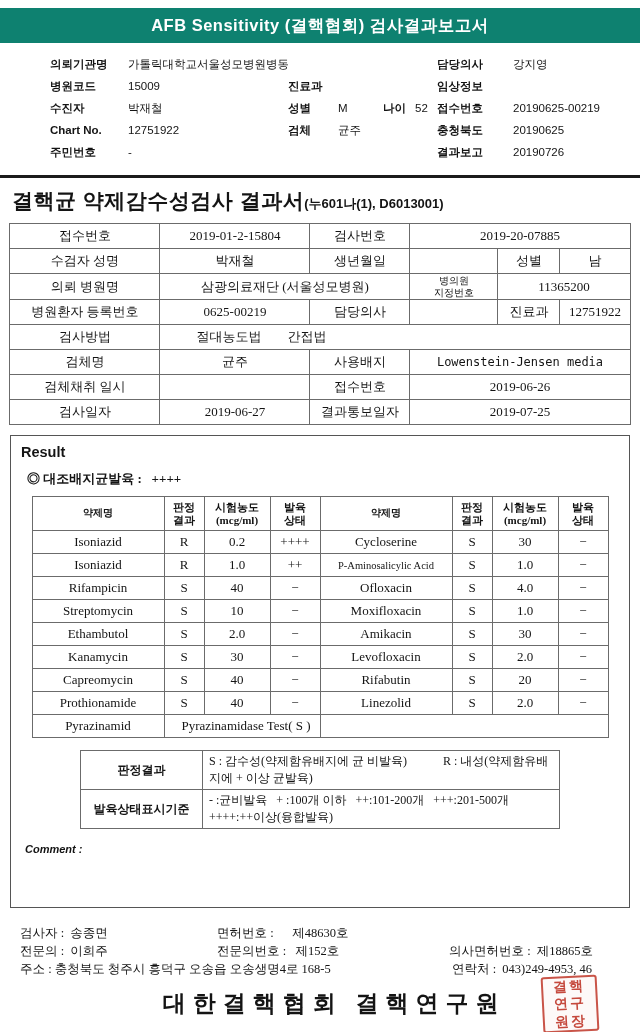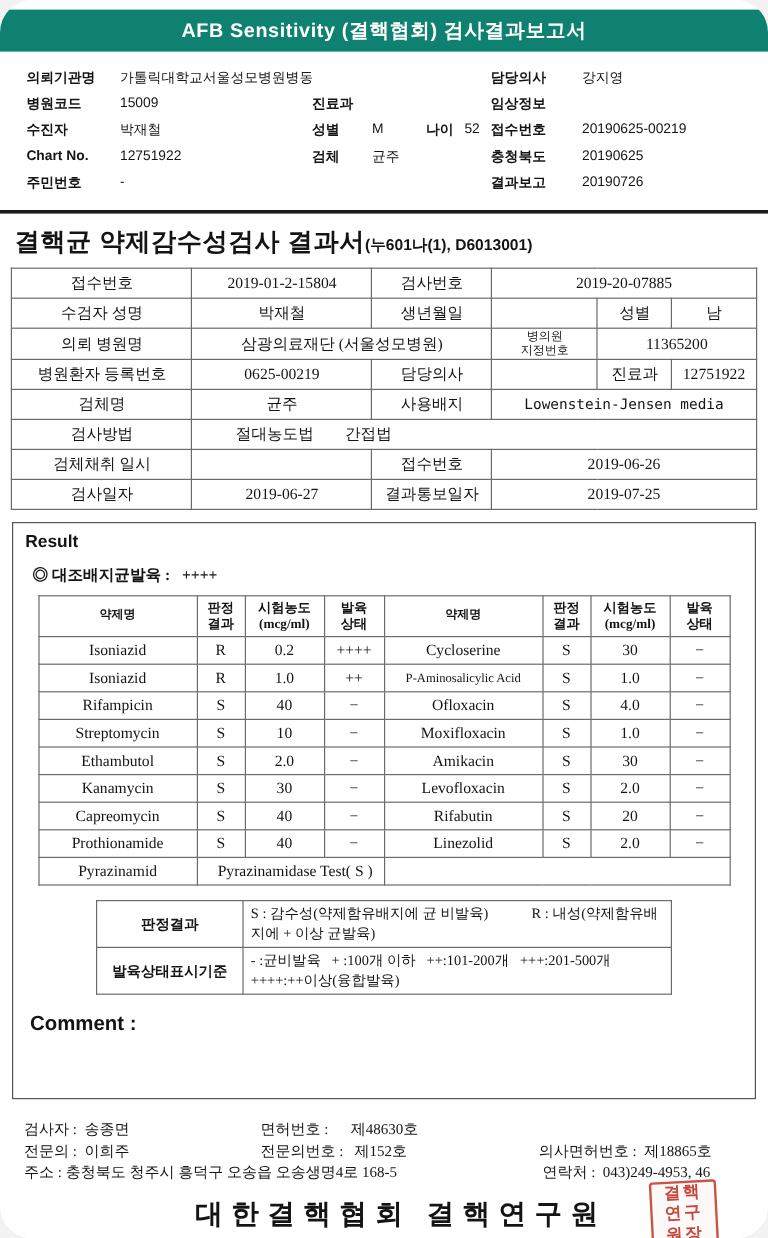--- a/index.html
+++ b/index.html
@@ -1,24 +1,24 @@
 <!DOCTYPE html>
 <html><head>
 <meta charset="utf-8">
 <style>
   * { margin:0; padding:0; box-sizing:border-box; }
   html,body { background:#f2f2f2; }
   body { font-family:"Liberation Sans", sans-serif; color:#141414; }
-  .page { width:640px; height:1032px; background:#ffffff; position:relative; overflow:hidden; margin:0 auto;border-radius:27px; }
+  .page { width:640px; height:1032px; background:#ffffff; position:relative; overflow:hidden; margin:0 auto; }
 
   .title-bar { margin-top:8px; height:35px; background:#0E8170; color:#ffffff;
     display:flex; align-items:center; justify-content:center;
     font-size:16.5px; font-weight:bold; letter-spacing:0.5px; }
 
-  .info-section { padding:10px 0 6px 22px; font-size:11.5px; }
+  .info-section { padding:10px 0 6px 22px; font-size:11.5px;margin-left:28px; }
   .info-row { display:flex; height:22px; align-items:center; }
   .info-row span { flex-shrink:0; white-space:pre; overflow:hidden; }
   .ilabel { font-weight:bold; }
   .c-l1 { width:78px; } .c-v1 { width:160px; }
   .c-m1 { width:50px; } .c-mv { width:45px; }
   .c-m2 { width:32px; } .c-mv2 { width:22px; }
   .c-r1 { width:76px; } .c-rv { flex:1 1 auto; }
 
   .divider-thick { border-top:3px solid #1b1b1b; margin-top:6px; width:100%; }
 
@@ -42,21 +42,21 @@
   .drug-table th.name-h { font-size:10px;font-family:Liberation Mono, monospace; }
   .drug-table td { border:1px solid #6b6b6b; height:23px; text-align:center; overflow:hidden; }
   .drug-table td.small { font-size:10.5px; }
   .drug-table td.left { text-align:center; padding-left:8px; }
 
   .legend-table { width:480px; margin:12px auto 0; font-size:12px; table-layout:fixed; }
   .legend-table td { border:1px solid #6b6b6b; height:28px; padding:2px 6px; overflow:hidden; }
   .legend-table td.lbl { text-align:center; font-weight:bold; }
   .legend-table td.txt { white-space:pre-wrap; }
 
-  .comment { font-weight:bold; font-size:17px; padding:14px 0 52px 14px; font-family:"Liberation Sans", sans-serif; }
+  .comment { font-weight:bold; font-size:11px; padding:14px 0 52px 14px; font-family:"Liberation Sans", sans-serif;font-style:italic; }
 
   .footer { padding:16px 20px 0; font-family:"Liberation Serif", serif; font-size:12.5px; }
   .f-line { display:flex; height:18px; align-items:center;gap:32px; }
   .f-line span { flex-shrink:0; white-space:pre; }
   .fw-a { width:165px; } .fw-b { width:200px; } .fw-addr { width:400px; }
 
   .org-row { position:relative; text-align:center; margin-top:10px; height:44px; }
   .org-name { font-size:23px; font-weight:bold; letter-spacing:7px; font-family:"Liberation Serif", serif;padding-left:28px; }
   .seal { position:absolute; right:22px; top:-12px; width:56px; height:56px;
     border:2px solid rgba(187,42,28,0.8); border-radius:3px; transform:rotate(-3deg);
@@ -167,28 +167,28 @@
     </tr>
     <tr>
       <td>병원환자 등록번호</td>
       <td>0625-00219</td>
       <td>담당의사</td>
       <td></td>
       <td>진료과</td>
       <td>12751922</td>
     </tr>
     <tr>
+      <td>검사방법</td>
+      <td colspan="5" class="method-cell">절대농도법        간접법</td>
+    </tr>
+    <tr>
       <td>검체명</td>
       <td>균주</td>
       <td>사용배지</td>
       <td colspan="3" class="mono">Lowenstein-Jensen media</td>
-    </tr>
-    <tr>
-      <td>검사방법</td>
-      <td colspan="5" class="method-cell">절대농도법        간접법</td>
     </tr>
     <tr>
       <td>검체채취 일시</td>
       <td></td>
       <td>접수번호</td>
       <td colspan="3">2019-06-26</td>
     </tr>
     <tr>
       <td>검사일자</td>
       <td>2019-06-27</td>

